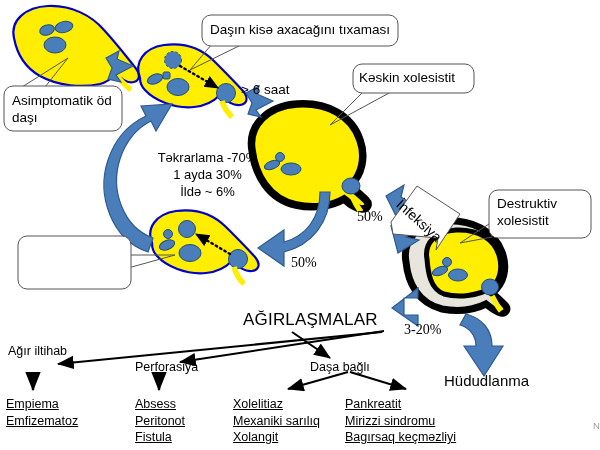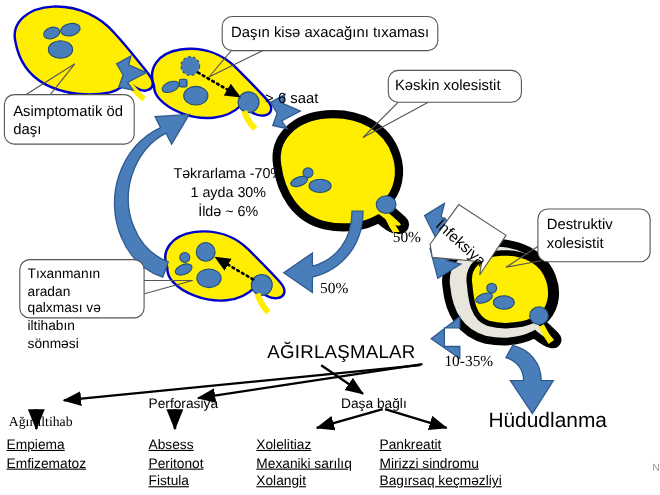--- a/index.html
+++ b/index.html
@@ -230,43 +230,40 @@
   <div class="txt callout-text" style="left:12px; top:93px; width:112px;">Asimptomatik öd
 daşı</div>
 
   <div class="txt callout-text" style="left:210px; top:22px; width:188px;">Daşın kisə axacağını tıxaması</div>
 
   <div class="txt callout-text" style="left:497px; top:196px; width:92px;">Destruktiv
 xolesistit</div>
 
   <div class="txt callout-text" style="left:359px; top:70px; width:112px;">Kəskin xolesistit</div>
 
-  <div class="txt callout-text" style="left:25px; top:242px; width:102px; font-size:12.5px;">Tıxanmanın aradan
-qalxması və iltihabın
-sönməsi</div>
 
   <div class="txt rot-infeksiya" style="left:404px; top:196px;">İnfeksiya</div>
 
   <div class="txt plain-label" style="left:241px; top:82px;">&gt; 6 saat</div>
 
   <div class="txt cycle-note" style="left:140px; top:150px; width:135px;">Təkrarlama -70%
 1 ayda 30%
 İldə ~ 6%</div>
 
   <div class="txt pct-label" style="left:291px; top:255px;">50%</div>
 
   <div class="txt pct-label" style="left:357px; top:209px;">50%</div>
 
-  <div class="txt pct-label" style="left:404px; top:322px;">10-35%</div>
-
-  <div class="txt plain-label" style="left:444px; top:372px; font-size:19px;">Hüdudlanma</div>
+  <div class="txt pct-label" style="left:404px; top:322px;">3-20%</div>
+
+  <div class="txt plain-label" style="left:444px; top:372px; font-size:15px;">Hüdudlanma</div>
 
   <div class="txt big-title" style="left:243px; top:310px;">AĞIRLAŞMALAR</div>
 
-  <div class="txt branch-head" style="left:8px; top:376px;font-family:Liberation Serif, serif;">Ağır iltihab</div>
+  <div class="txt branch-head" style="left:8px; top:344px;">Ağır iltihab</div>
   <div class="txt branch-list" style="left:6px; top:396px;">Empiema
 Emfizematoz</div>
 
   <div class="txt branch-head" style="left:135px; top:360px;text-align:center;">Perforasiya</div>
   <div class="txt branch-list" style="left:135px; top:396px;">Absess
 Peritonot
 Fistula</div>
 
   <div class="txt branch-head" style="left:310px; top:360px;">Daşa bağlı</div>
   <div class="txt branch-list" style="left:233px; top:396px;">Xolelitiaz

